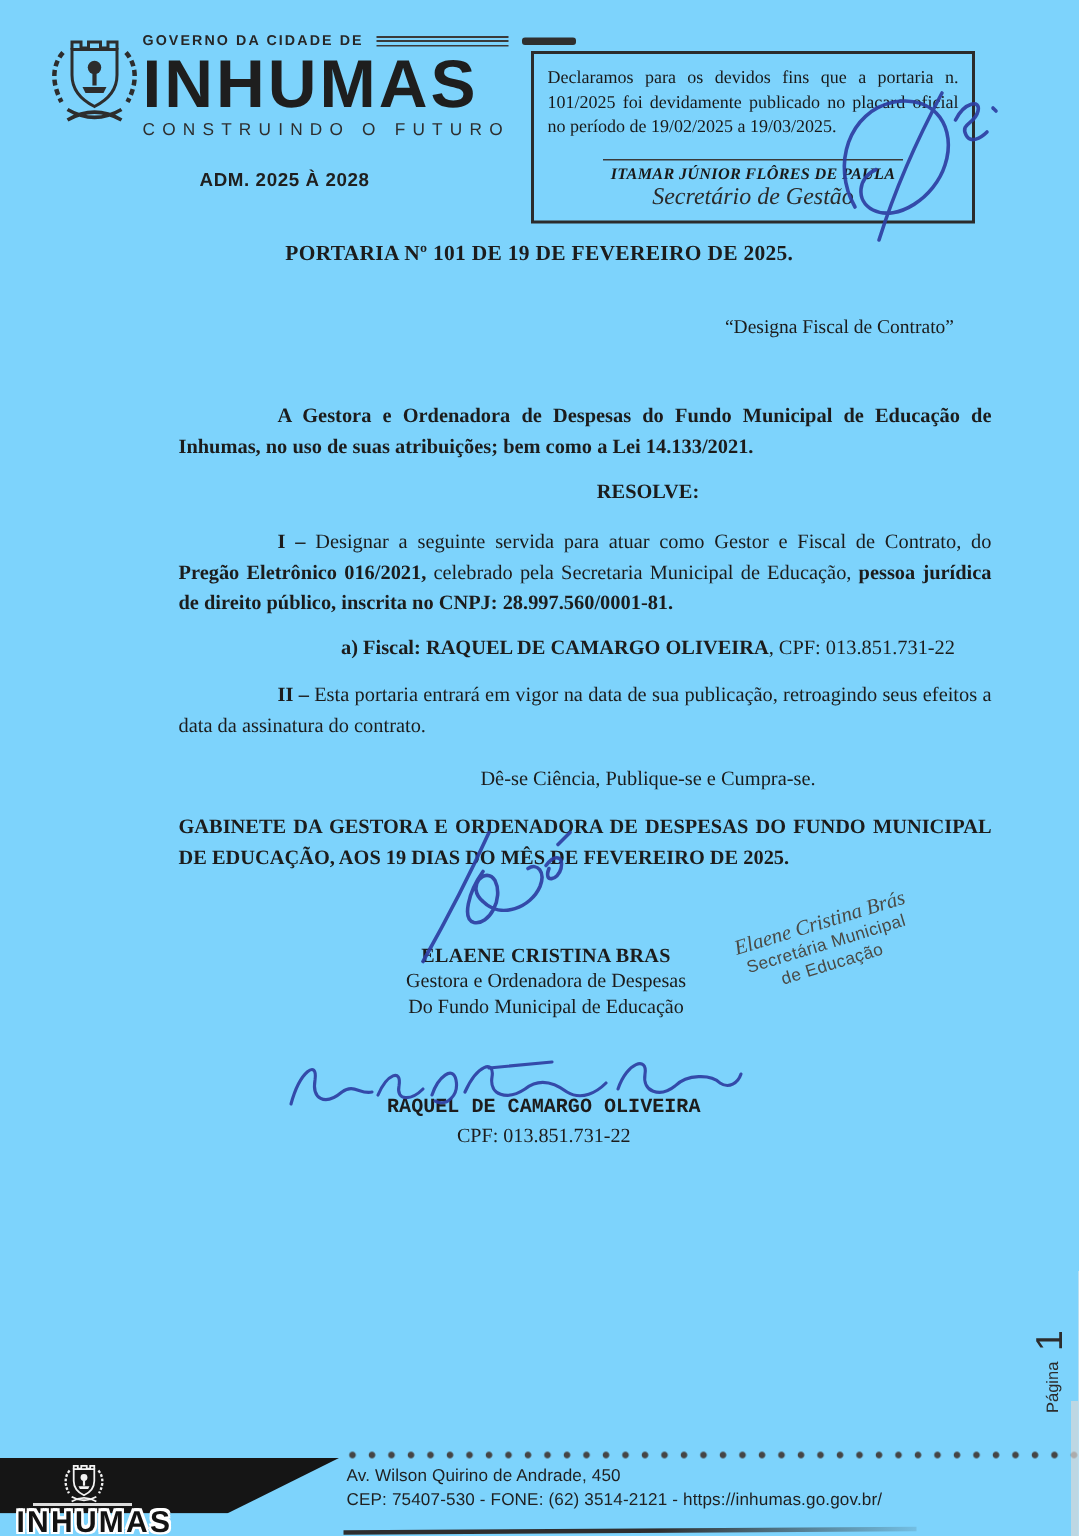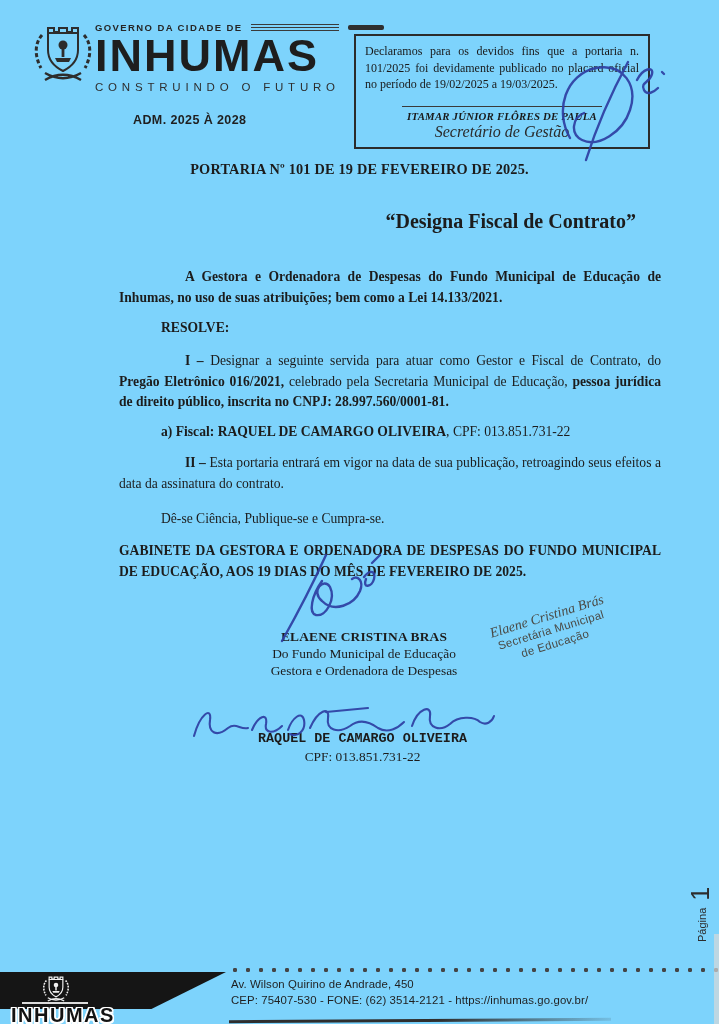--- a/index.html
+++ b/index.html
@@ -24,25 +24,25 @@
                border:2px solid #2b2b2b; padding:7px 9px 6px; font-size:12px; line-height:16.5px;
                text-align:justify; color:#191919; }
   .decl-sign-line { width:200px; margin:13px auto 1px; border-top:1.3px solid #3a3a3a; }
   .decl-name { text-align:center; font-size:10.8px; font-weight:bold; font-style:italic; letter-spacing:0.2px; }
   .decl-role { text-align:center; font-size:16px; font-style:italic; color:#2b2b2b; }
   .itamar-sig { position:absolute; left:540px; top:58px; width:132px; height:108px; z-index:5; }
 
   
   .doc-title   { position:absolute; left:0; top:161px; width:719px; text-align:center;
                  font-weight:bold; font-size:14.3px; letter-spacing:0.2px; }
-  .doc-subject { position:absolute; right:83px; top:210px; font-weight:bold; font-size:20px; }
+  .doc-subject { position:absolute; right:83px; top:210px; font-weight:normal; font-size:13px; }
   .para   { position:absolute; left:95px; width:542px; font-size:13.6px; line-height:20.5px; margin:0; }
   .just   { text-align:justify;margin-left:24px; }
   .indent { text-indent:66px; }
-  .lead-in { margin-left:66px; }
+  .lead-in { margin-left:66px;text-align:center; }
   .bold   { font-weight:bold; }
 
   
   .sig-ink { stroke:#2e3fa3; fill:none; stroke-linecap:round; stroke-linejoin:round; opacity:0.92; }
   .elaene-sig  { position:absolute; left:272px; top:551px; width:142px; height:94px; z-index:4; }
   .elaene-block{ position:absolute; left:238px; top:628px; width:252px; text-align:center;
                  font-size:13.4px; line-height:17px; }
   .elaene-name { font-weight:bold; letter-spacing:0.2px; }
   .stamp   { position:absolute; left:459px; top:636px; width:192px; transform:rotate(-17deg);
              transform-origin:left center; text-align:center; color:#4a4a45; z-index:3; }
@@ -150,22 +150,22 @@
     <g class="sig-ink" stroke-width="2.4">
       <path d="M10,90 C28,58 44,26 54,4"></path>
       <path d="M50,30 C40,44 36,62 44,64 C54,66 64,48 58,36 C52,26 38,40 50,50 C62,62 82,54 88,40 C92,30 86,24 80,28"></path>
       <path d="M92,26 C98,18 104,20 102,28 C100,36 90,38 94,28"></path>
       <path d="M100,12 L108,4"></path>
     </g>
   </svg>
 
   <div class="elaene-block">
     <div class="elaene-name">ELAENE CRISTINA BRAS</div>
+    <div>Gestora e Ordenadora de Despesas</div>
     <div>Do Fundo Municipal de Educação</div>
-    <div>Gestora e Ordenadora de Despesas</div>
   </div>
 
   <div class="stamp">
     <div class="stamp-l1">Elaene Cristina Brás</div>
     <div class="stamp-l2">Secretária Municipal</div>
     <div class="stamp-l3">de Educação</div>
   </div>
 
   <svg class="raquel-sig" viewBox="0 0 312 46">
     <g class="sig-ink" stroke-width="2.1">

